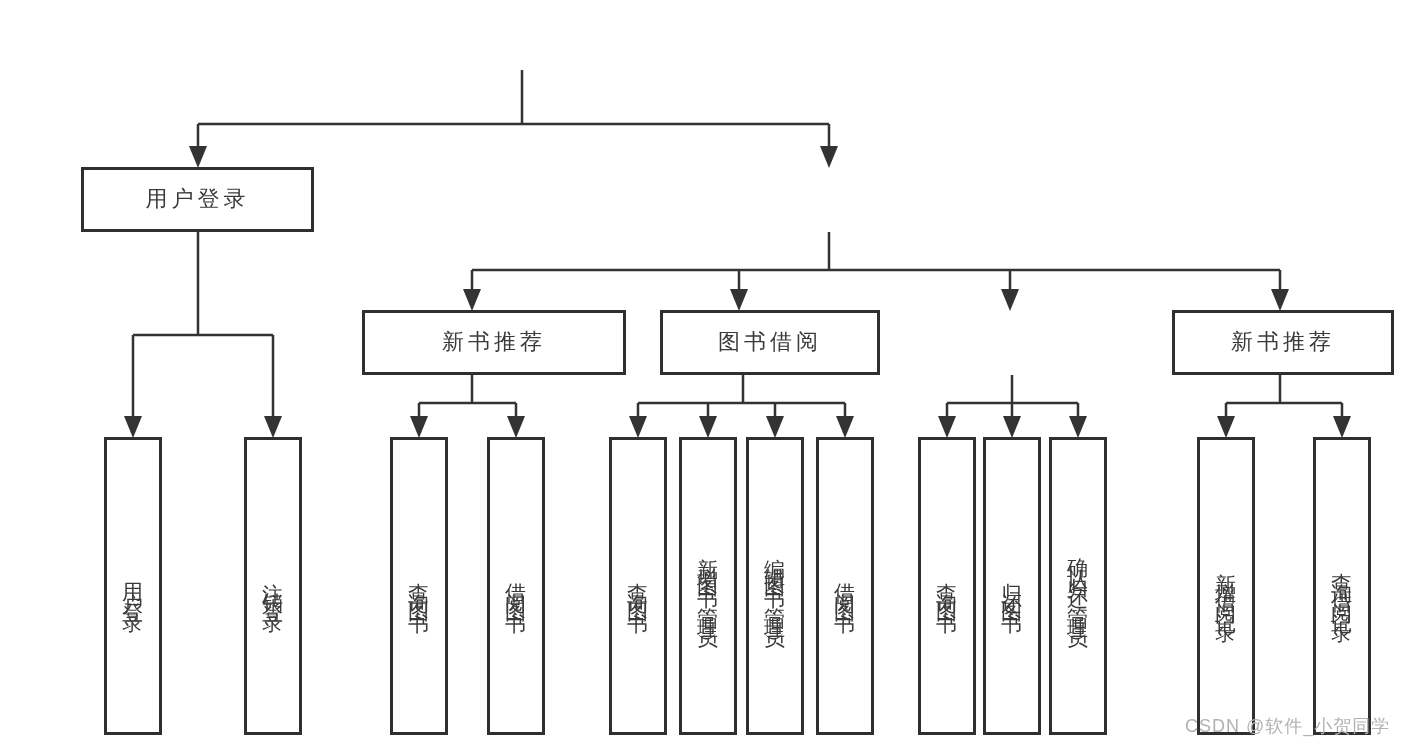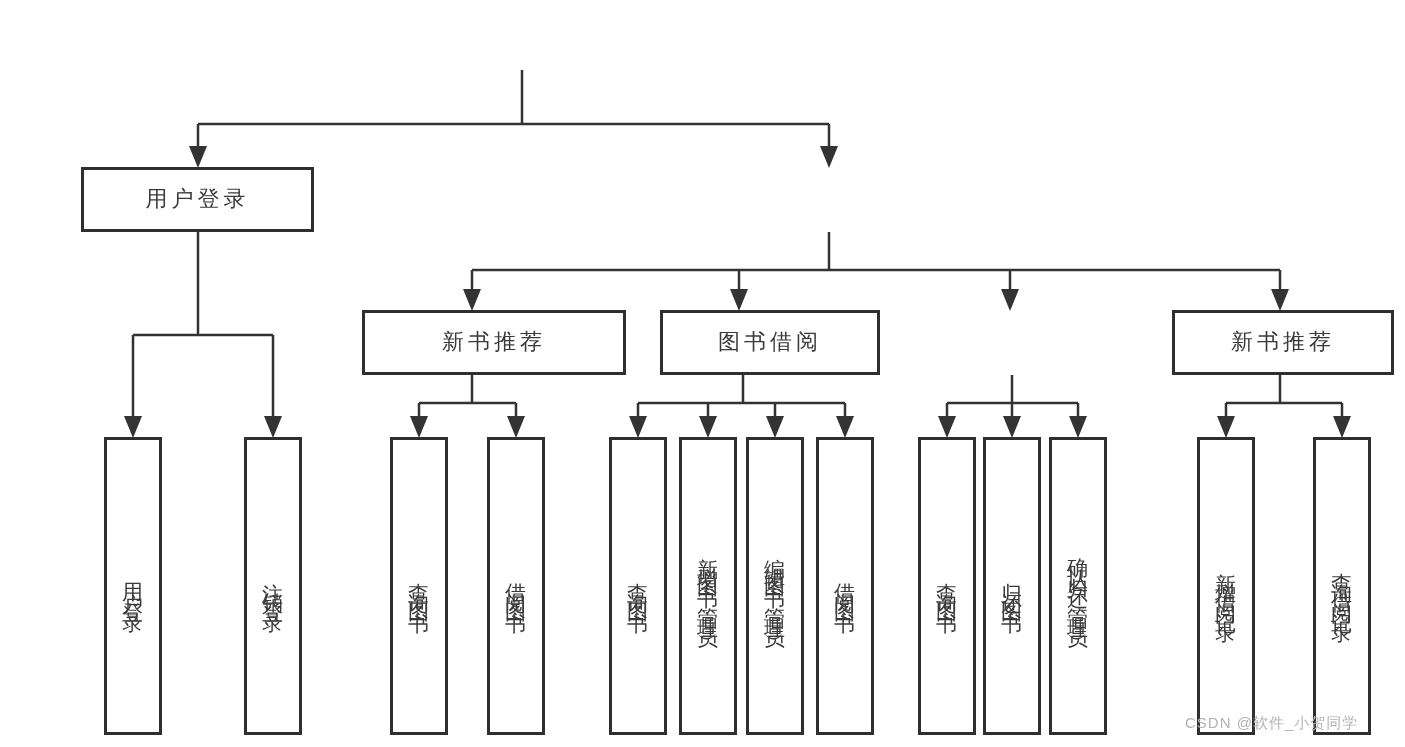--- a/index.html
+++ b/index.html
@@ -32,21 +32,21 @@
   }
   .node.root{border-width:2px;letter-spacing:6px;}
   .node.leaf{
     writing-mode:vertical-rl;
     font-size:21px;letter-spacing:10px;
     line-height:1;
   }
   .watermark{
     position:absolute;
     color:var(--watermark);
-    font-size:15px;letter-spacing:1px;
+    font-size:18px;letter-spacing:1px;
     white-space:nowrap;
   }
 </style>
 </head>
 <body>
 
 <div class="canvas">
 
   <svg class="wires" viewBox="0 0 1405 747" aria-hidden="true">
     <path d="M522 70 L522 124 M198 124 L829 124 M198 124 L198 150 M829 124 L829 150

